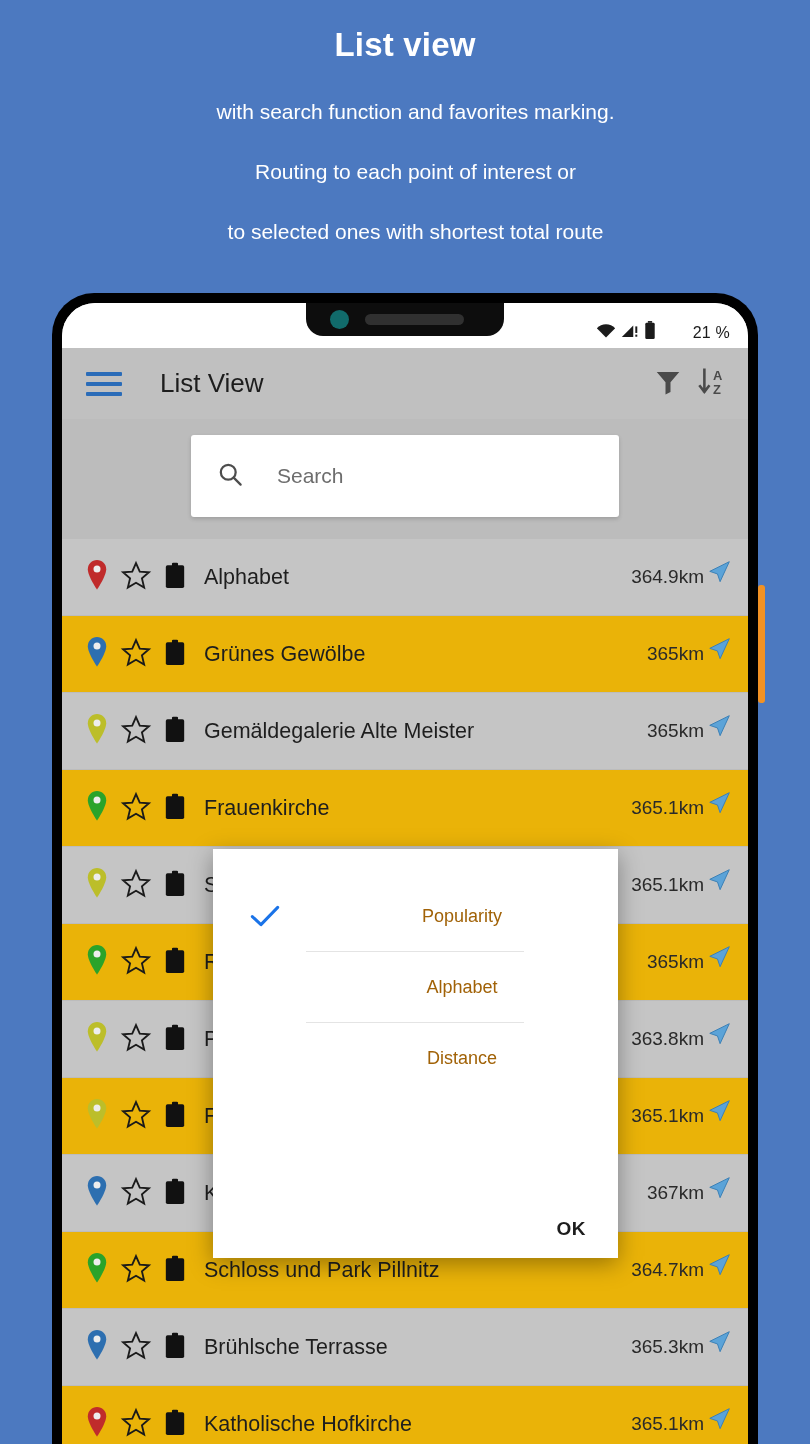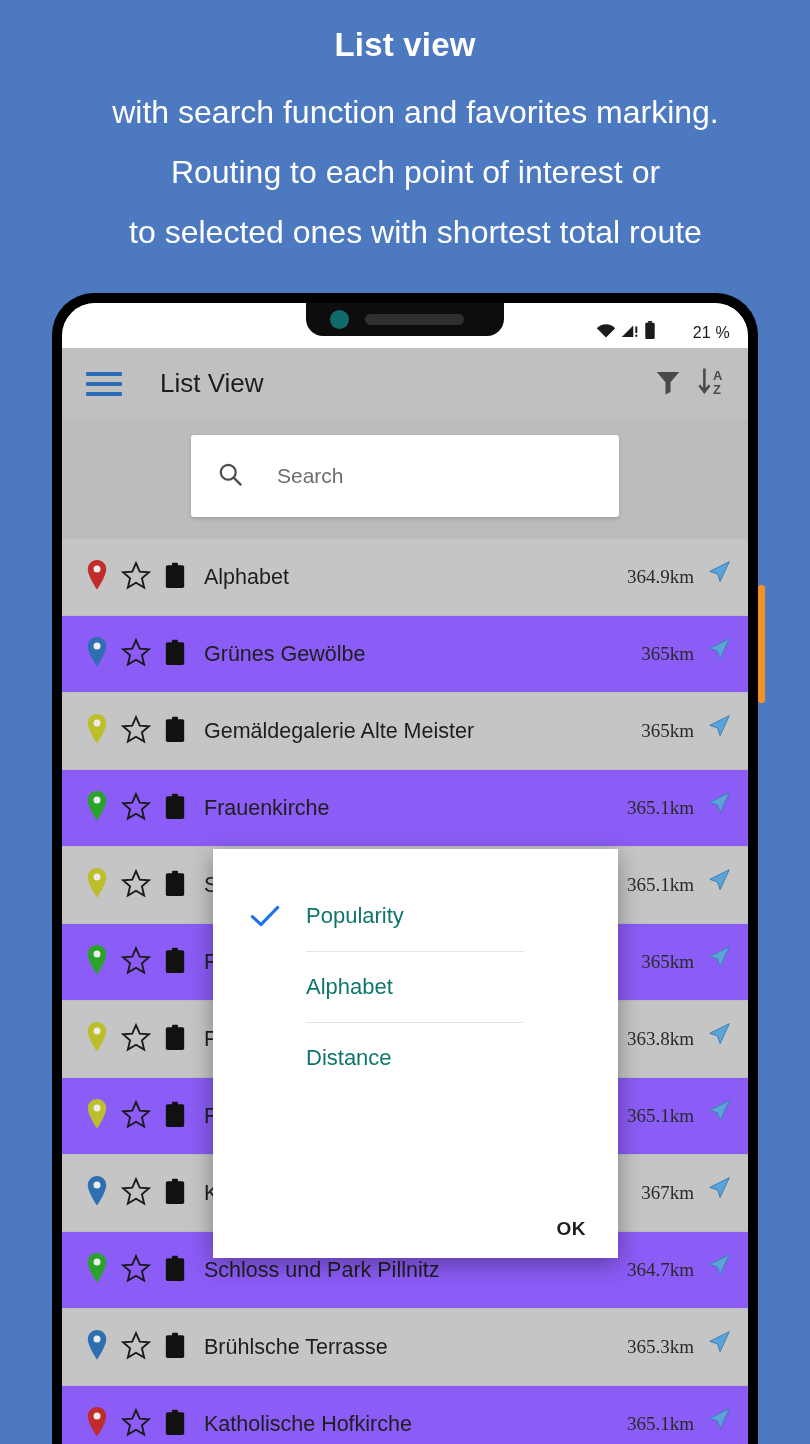--- a/index.html
+++ b/index.html
@@ -9,21 +9,21 @@
     font-family:"Liberation Sans", sans-serif;
     overflow:hidden;
     position:relative;
   }
 
   
   .promo { width:810px; padding-top:22px; text-align:center; color:#ffffff; }
   .promo-title {
     font-size:33px; font-weight:bold; letter-spacing:.2px; line-height:46px;
   }
-  .promo-line { font-size:32px; line-height:60px; font-weight:400;padding-left:21px; }
+  .promo-line { font-size:21px; line-height:60px; font-weight:400;padding-left:21px; }
   .promo-l1 { margin-top:14px; }
 
   
   .phone {
     position:absolute;
     left:52px; top:293px;
     width:706px; height:1200px;
     background:#000000;
     border-radius:42px 42px 0 0;
     padding:10px 10px 0 10px;
@@ -95,46 +95,46 @@
   .search-ph { font-size:21px; color:#6d6d6d; margin-left:33px; }
 
   
   .list { background:#c5c5c5; }
   .row {
     height:77px; display:flex; align-items:center;
     padding:0 16px 0 22px;
     border-bottom:1px solid #bcbcbc;
     position:relative;
   }
-  .row.alt { background:#8b5cf6; }
+  .row.alt { background:#eab308; }
   .pin { width:26px; flex:0 0 26px; }
   .star { width:32px; flex:0 0 32px; margin-left:10px; }
   .clip { width:22px; flex:0 0 22px; margin-left:12px; }
   .row-name {
     font-size:21.5px; color:#1e1e1e; margin-left:18px;
     white-space:nowrap; overflow:hidden;
   }
-  .row-right { margin-left:auto; display:flex; align-items:center; gap:12px;font-family:Liberation Serif, serif; }
+  .row-right { margin-left:auto; display:flex; align-items:center; gap:2px; }
   .row-dist { font-size:19px; color:#2a2a2a; }
   .nav-arrow { width:26px; height:26px; margin-bottom:10px; }
 
   
   .scrim { position:absolute; inset:0; background:rgba(0,0,0,0.0); z-index:20; pointer-events:none; }
   .dialog {
     position:absolute; z-index:30;
     left:151px; top:546px;
     width:405px; height:409px;
     background:#ffffff;
     box-shadow:0 6px 22px rgba(0,0,0,.35);
   }
   .dlg-title { font-size:25px; font-weight:bold; color:#1d1d1d; padding:38px 0 0 37px; }
   .dlg-options { margin-top:32px; padding-left:37px; }
   .dlg-opt { display:flex; align-items:center; height:70px; }
   .dlg-check { width:56px; flex:0 0 56px; display:flex; align-items:center; }
-  .dlg-opt-label { font-size:22px; color:#0f766e; flex:1; }
+  .dlg-opt-label { font-size:18px; color:#a16207; flex:1;text-align:center; }
   .dlg-divwrap { position:relative; }
   .dlg-ok {
     position:absolute; right:32px; bottom:18px;
     font-size:19px; font-weight:bold; color:#1d1d1d; letter-spacing:.5px;
     cursor:pointer;
   }
 </style>
 </head>
 <body>
 

